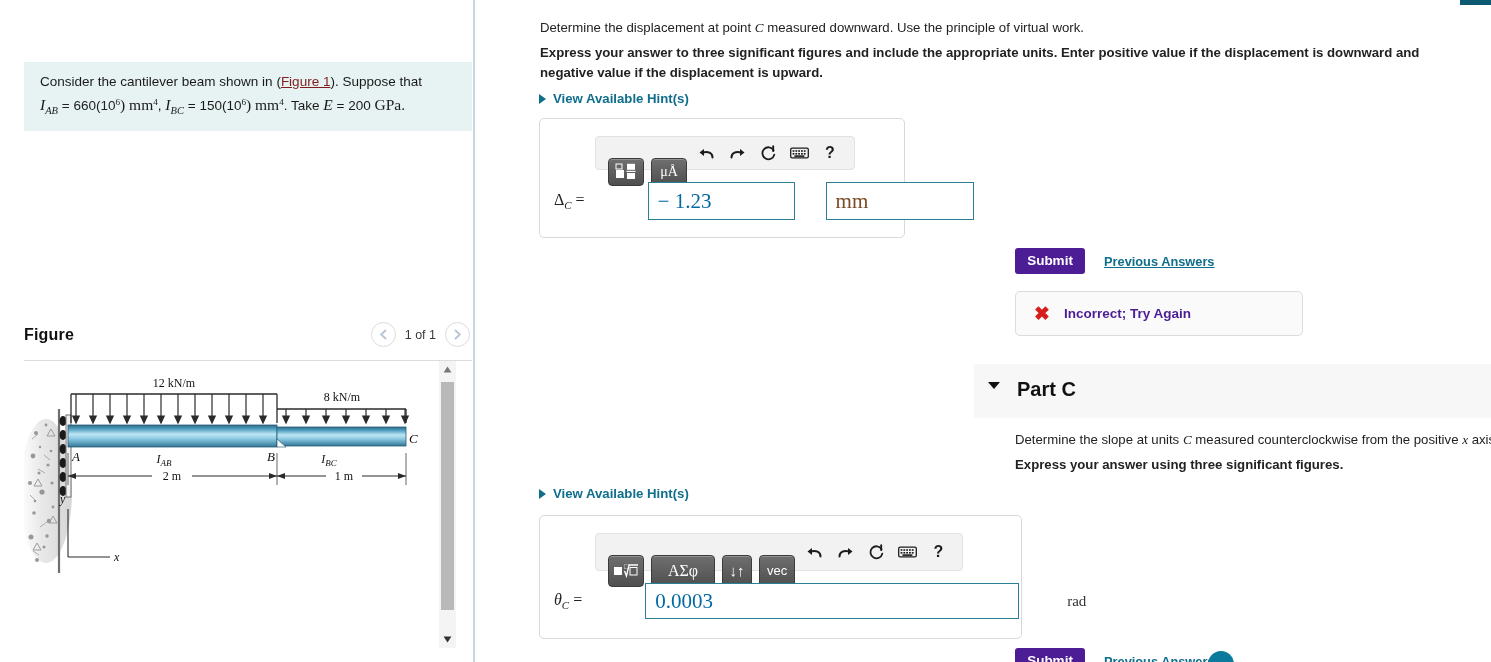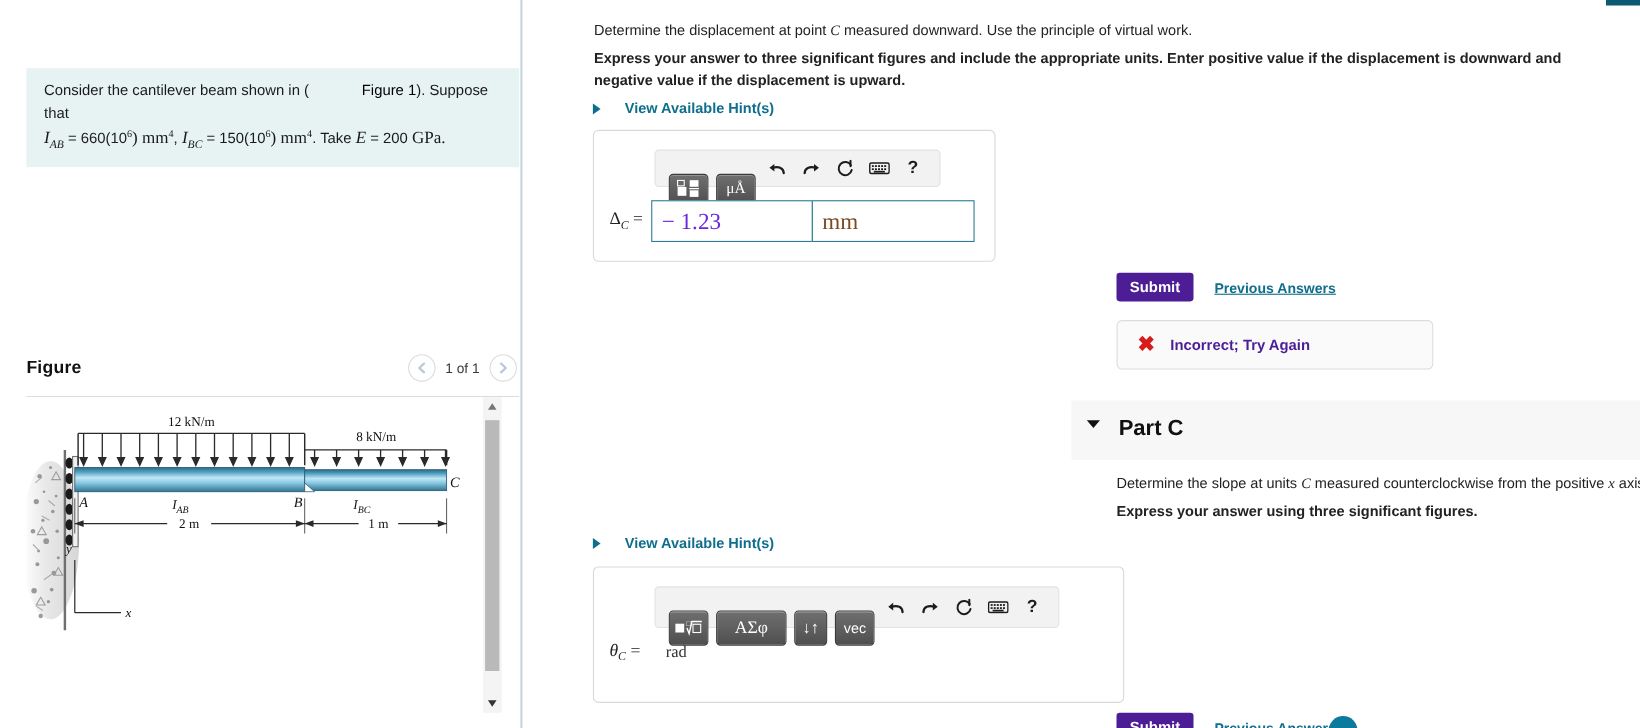--- a/index.html
+++ b/index.html
@@ -21,21 +21,21 @@
   .problem-box{
     position:absolute;left:24px;top:62px;width:448px;
     background:#e7f3f3;padding:10px 12px 12px 16px;box-sizing:border-box;
     font-size:13.5px;line-height:1.55;color:#1a1a1a;
   }
   .serif{font-family:"Liberation Serif", serif;}
   .mi{font-family:"Liberation Serif", serif;font-style:italic;}
   .mi-up{font-family:"Liberation Serif", serif;font-style:normal;}
   sub.sb{font-size:.68em;font-style:italic;}
   sup.sp{font-size:.68em;}
-  .figlink{color:#000000;cursor:pointer;margin-left:48px;}
+  .figlink{color:#7f1d1d;text-decoration:underline;cursor:pointer;}
   .bigser{font-family:"Liberation Serif", serif;font-size:15.5px;}
 
   .fig-header{position:absolute;left:24px;top:322px;width:448px;height:36px;}
   .fig-title{position:absolute;left:0;top:4px;font-size:16px;font-weight:bold;color:#111;letter-spacing:.2px;}
   .pager{position:absolute;right:2px;top:0;display:flex;align-items:center;gap:9px;}
   .pgbtn{width:23px;height:23px;border-radius:50%;border:1px solid #dcdcdc;background:#fff;
     display:flex;align-items:center;justify-content:center;cursor:pointer;}
   .pgbtn svg{display:block;}
   .pgtext{font-size:12.5px;color:#3a3a3a;}
 
@@ -53,21 +53,21 @@
   
   .beam-svg{position:absolute;left:0;top:0;}
 
   
   .right{position:absolute;left:475px;top:0;width:1016px;height:662px;}
 
   .qtext{font-size:13.2px;color:#222;line-height:1.45;}
   .q1{position:absolute;left:65px;top:18px;width:920px;}
   .q2{position:absolute;left:65px;top:43px;width:930px;font-weight:bold;line-height:1.5;}
 
-  .hintlink{position:absolute;left:64px;font-size:13.2px;font-weight:bold;color:#0f6e8c;cursor:pointer;display:flex;align-items:center;gap:22px;}
+  .hintlink{position:absolute;left:64px;font-size:13.2px;font-weight:bold;color:#0f6e8c;cursor:pointer;display:flex;align-items:center;gap:7px;}
   .hint-a{top:91px;}
   .hint-b{top:486px;}
   .tri-right{width:0;height:0;border-left:7px solid #0f6e8c;border-top:5px solid transparent;border-bottom:5px solid transparent;}
 
   .ansbox{position:absolute;border:1px solid #d9d9d9;border-radius:5px;background:#fff;box-sizing:border-box;}
   .ansbox.a{left:64px;top:118px;width:366px;height:120px;}
   .ansbox.c{left:64px;top:515px;width:483px;height:124px;}
 
   .mtoolbar{position:absolute;background:#f2f2f2;border:1px solid #e2e2e2;border-radius:4px;
     display:flex;align-items:center;gap:7px;padding:4px 12px;box-sizing:border-box;}
@@ -78,26 +78,26 @@
     color:#fff;display:flex;align-items:center;justify-content:center;cursor:pointer;
     box-shadow:0 1px 0 rgba(255,255,255,.25) inset;margin-top:37px;}
   .mbtn.sq{width:34px;height:26px;}
   .mbtn.sq2{width:34px;height:30px;}
   .mbtn.wide{height:30px;padding:0 16px;font-size:16px;font-family:Liberation Serif, serif;}
   .mbtn.small{width:28px;height:30px;font-size:15px;}
   .mbtn.vec{height:30px;padding:0 7px;font-size:13px;font-family:"Liberation Sans",sans-serif;}
   .ticon{color:#1c1c1c;font-size:17px;cursor:pointer;display:flex;align-items:center;justify-content:center;width:24px;}
   .ticon.qm{font-weight:bold;font-size:16px;}
 
-  .fieldrow{position:absolute;display:flex;align-items:center;}
+  .fieldrow{position:absolute;display:flex;align-items:center;gap:32px;}
   .fieldrow.a{left:14px;top:63px;}
   .fieldrow.c{left:14px;top:67px;}
   .flabel{font-family:"Liberation Serif", serif;font-size:16px;color:#222;margin-right:7px;white-space:nowrap;}
   .finput{border:1px solid #2a7e95;background:#fff;box-sizing:border-box;
-    font-family:"Liberation Serif", serif;font-size:21px;color:#6d28d9;padding:3px 9px;outline:none;}
+    font-family:"Liberation Serif", serif;font-size:21px;color:#0369a1;padding:3px 9px;outline:none;margin-left:24px;}
   .finput.v1{width:147px;height:38px;}
   .finput.u1{width:148px;height:38px;margin-left:-1px;color:#7a4a22;}
   .finput.v2{width:374px;height:36px;}
   .funit{font-family:"Liberation Serif", serif;font-size:15px;color:#333;margin-left:16px;}
 
   .submit{position:absolute;background:#4c1d95;color:#fff;border:none;border-radius:3px;
     font-family:"Liberation Sans",sans-serif;font-size:13.5px;font-weight:bold;cursor:pointer;
     width:70px;height:26px;line-height:26px;text-align:center;}
   .submit.a{left:540px;top:248px;}
   .submit.c{left:540px;top:648px;}
@@ -464,20 +464,21 @@
               <rect x="13.8" y="6" width="1.8" height="1.6"></rect>
               <rect x="4.4" y="8.3" width="10" height="1.6"></rect>
             </g>
           </svg>
         </div>
         <div class="ticon qm">?</div>
       </div>
 
       <div class="fieldrow c">
         <span class="flabel"><span class="mi">θ</span><sub class="sb">C</sub> <span>=</span></span>
+        <input class="finput v2" type="text" value="0.0003" style="">
         <span class="funit">rad</span>
       </div>
     </div>
 
     <div class="submit c">Submit</div>
     <div class="prevans c">Previous Answers</div>
 
     <div class="helpbubble"></div>
   </div>
 

